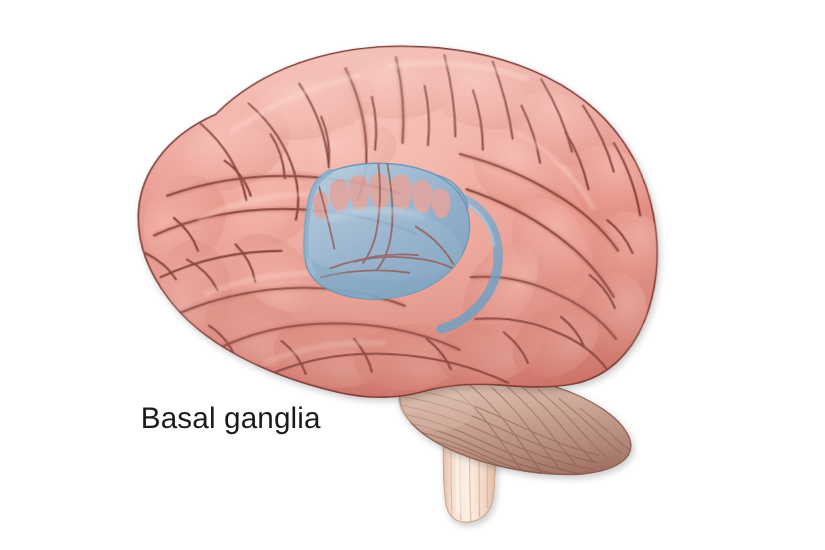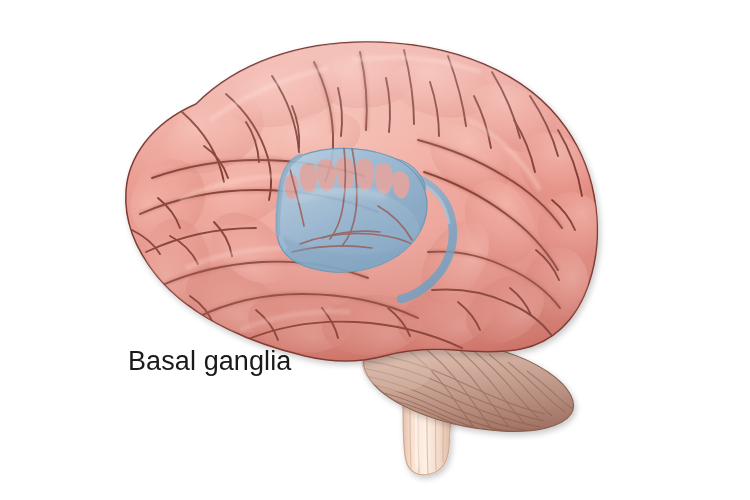--- a/index.html
+++ b/index.html
@@ -38,21 +38,21 @@
     color: #1a1a1a;
     font-family: "Liberation Sans", sans-serif;
     font-size: 27px;
     font-weight: 400;
     letter-spacing: 0.1px;
     white-space: nowrap;
     line-height: 1;
   }
   #label-basal-ganglia {
     left: 128px;
-    top: 348px;
+    top: 367px;
   }
 </style>
 </head>
 <body>
 
 <div id="figure">
 
   <svg id="illustration" viewBox="0 0 750 500" xmlns="http://www.w3.org/2000/svg">
     <defs>
 

